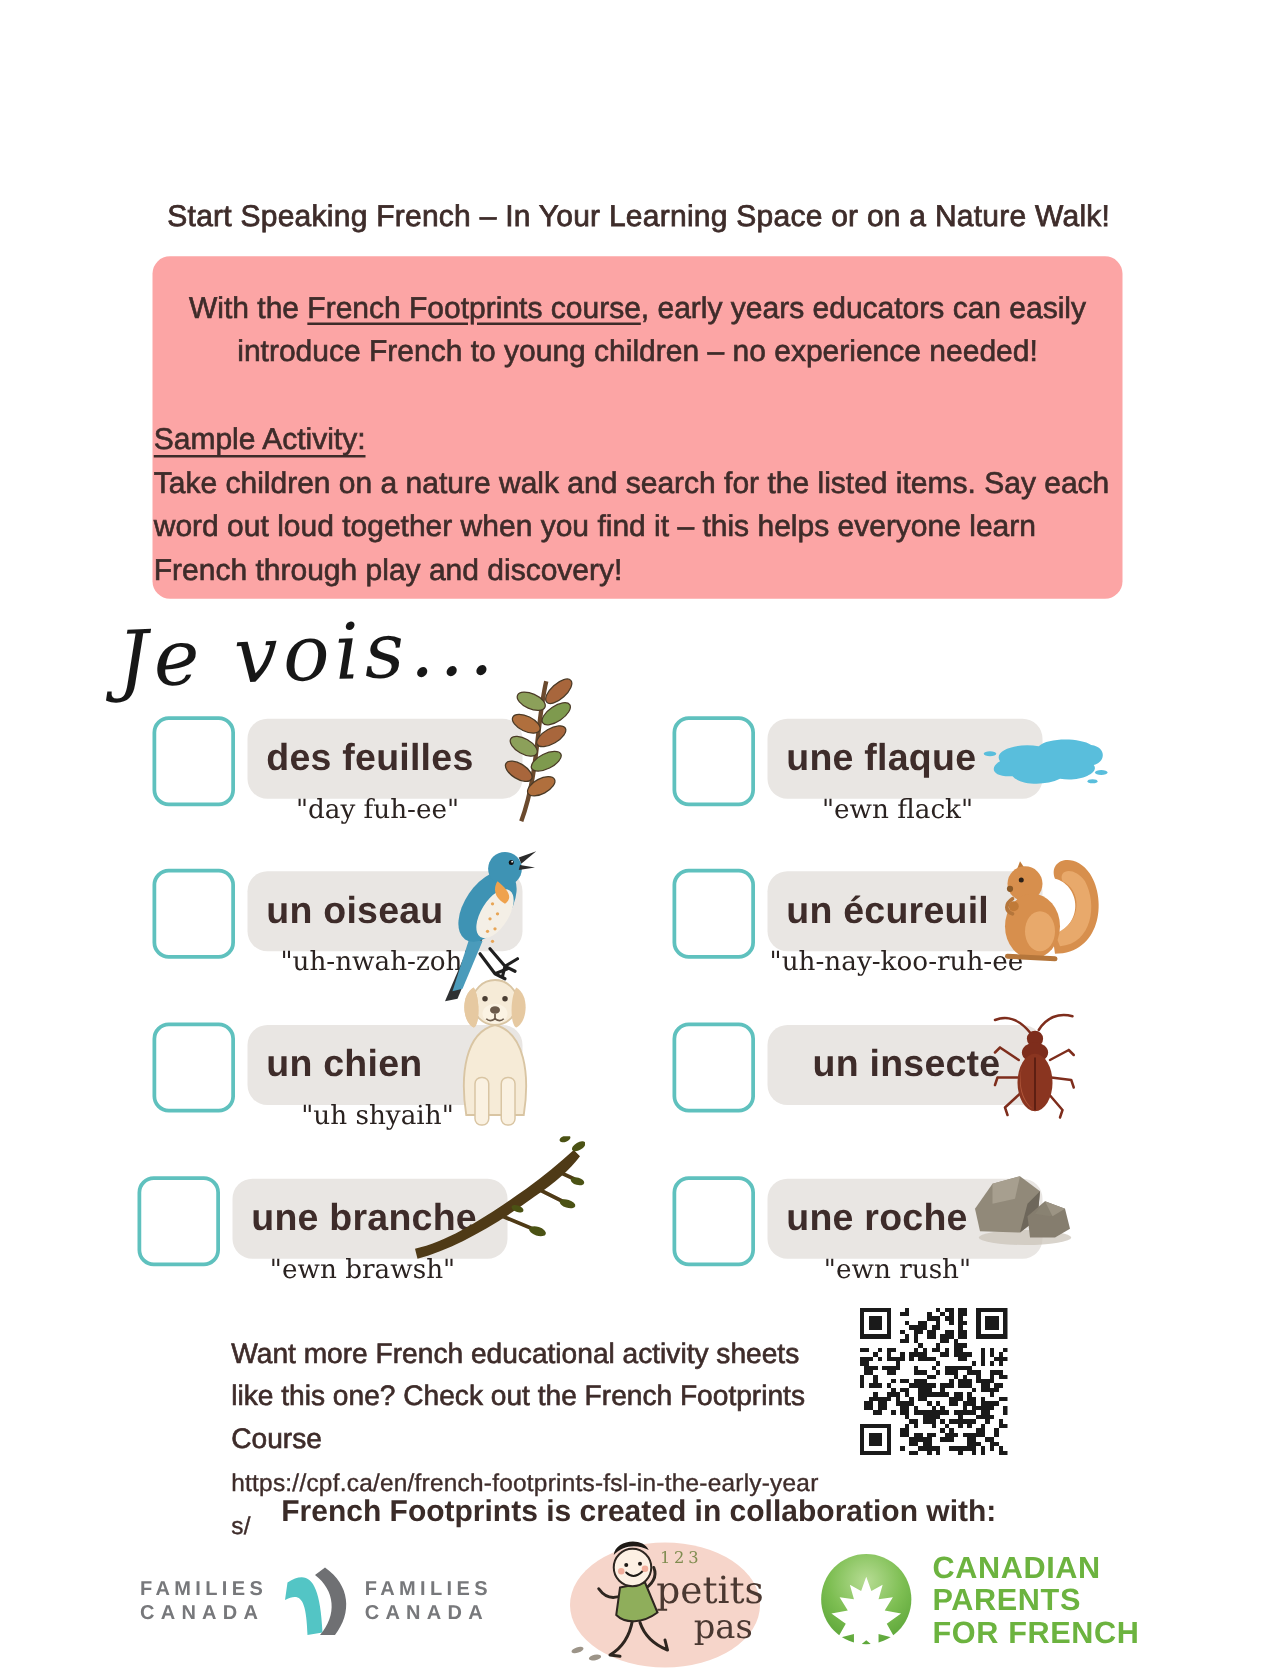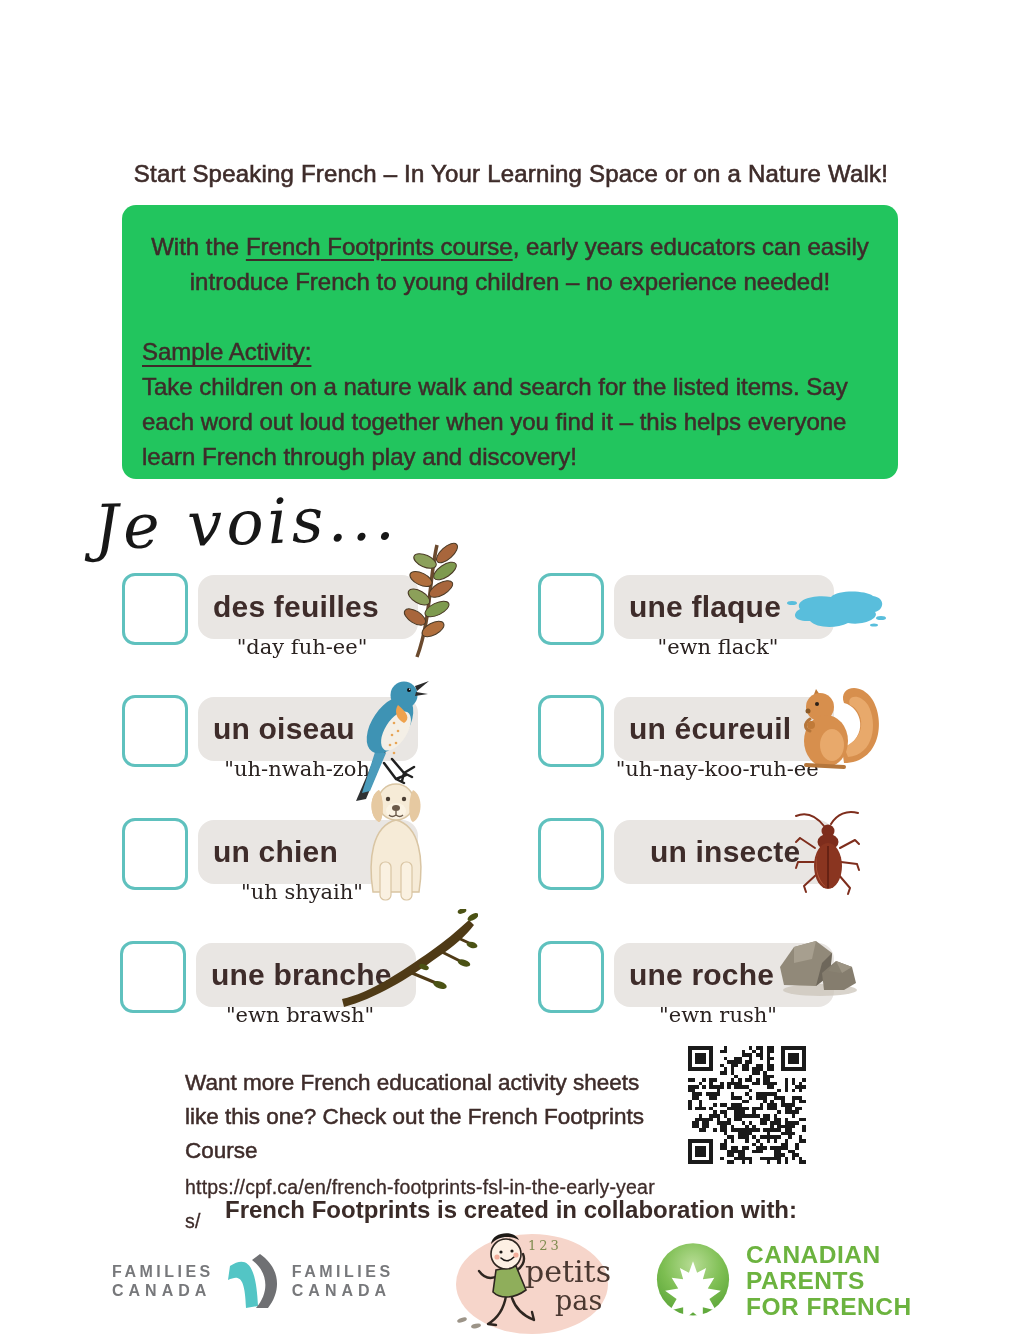--- a/index.html
+++ b/index.html
@@ -16,21 +16,21 @@
   }
   .subtitle {
     position:absolute; top:160px; left:0; width:100%;
     text-align:center; color:#3E2C2A; font-size:24px;
     -webkit-text-stroke:0.6px #3E2C2A; letter-spacing:0.2px;
   }
 
   
   .infobox {
     position:absolute; left:122px; top:205px; width:776px; height:274px;
-    background:#22c55e; border-radius:14px; padding:24px 20px;
+    background:#fca5a5; border-radius:14px; padding:24px 1px;
     color:#3E2C2A; font-size:24px; line-height:35px;
     -webkit-text-stroke:0.5px #3E2C2A;
   }
   .infobox .intro { text-align:center; }
   .infobox .u { text-decoration:underline; text-underline-offset:4px; color:inherit; }
   .infobox .sample-label { margin-top:35px; text-decoration:underline; text-underline-offset:5px; }
   .infobox .sample-text { margin-top:0; }
 
   
   .prompt {
@@ -242,21 +242,21 @@
         <path d="M44,64 L56,78 M56,78 L54,84"></path>
       </g>
       <circle cx="34" cy="21" r="6.5" fill="#7E2D1C"></circle>
       <ellipse cx="34" cy="32" rx="10.5" ry="8" fill="#7E2D1C"></ellipse>
       <ellipse cx="34" cy="56" rx="14" ry="23" fill="#8A3520"></ellipse>
       <path d="M34,36 L34,78" stroke="#5E1F12" stroke-width="1.6"></path>
       <path d="M24,42 C20,56 24,70 32,77 C24,72 19,58 24,42 Z" fill="#B4593C"></path>
     </svg>
   </div>
 
-  <div class="cell" style="left:120px; top:941px;">
+  <div class="cell" style="left:110px; top:941px;">
     <div class="checkbox"></div>
     <div class="pill">
       <span class="word">une branche</span>
     </div>
     <div class="pron">"ewn brawsh"</div>
     <svg class="icon ic-branch" viewBox="0 0 136 102">
       <path d="M2,98 C32,90 66,70 96,48 C112,37 124,27 132,16 L127,11 C115,22 103,32 89,42 C59,63 28,84 0,90 Z" fill="#4F3A16"></path>
       <g stroke="#4F3A16" stroke-width="3" fill="none" stroke-linecap="round">
         <path d="M70,64 L94,74"></path>
         <path d="M98,42 L118,52"></path>

